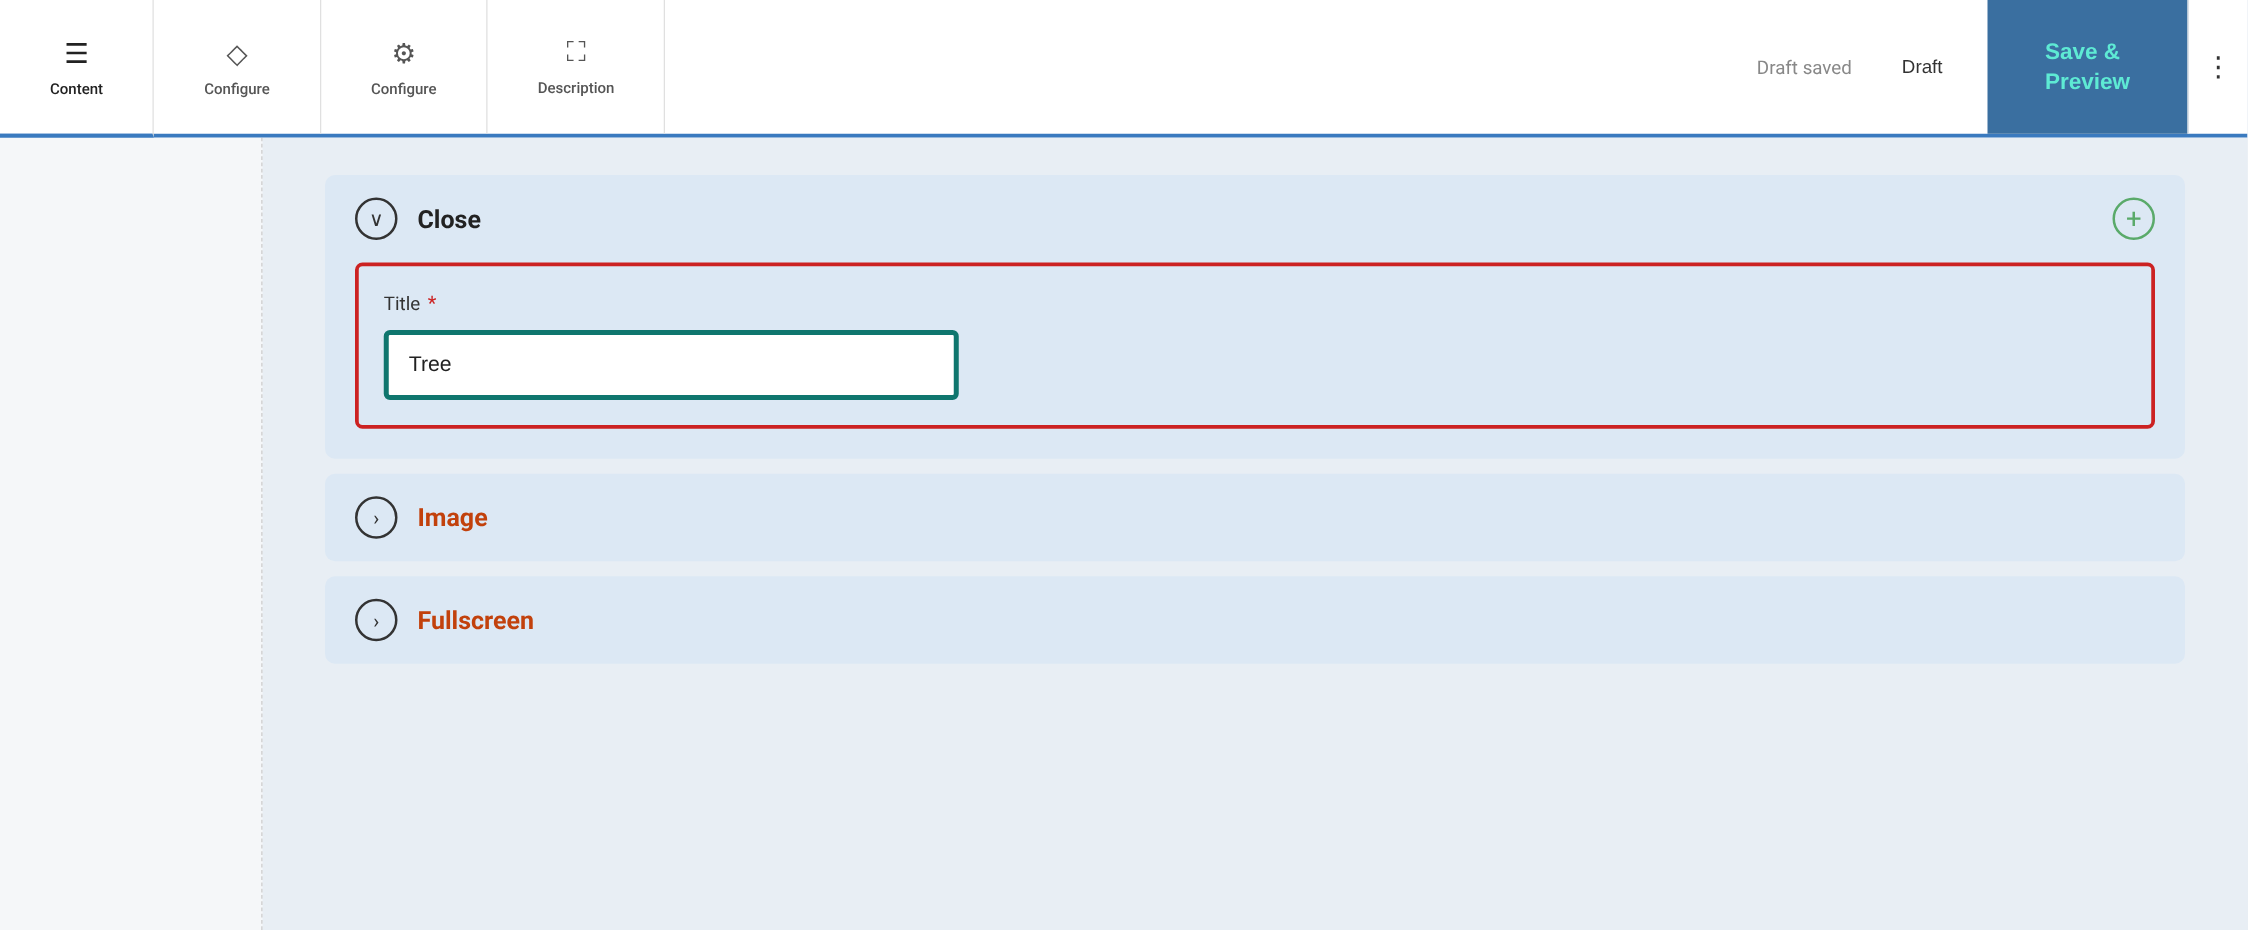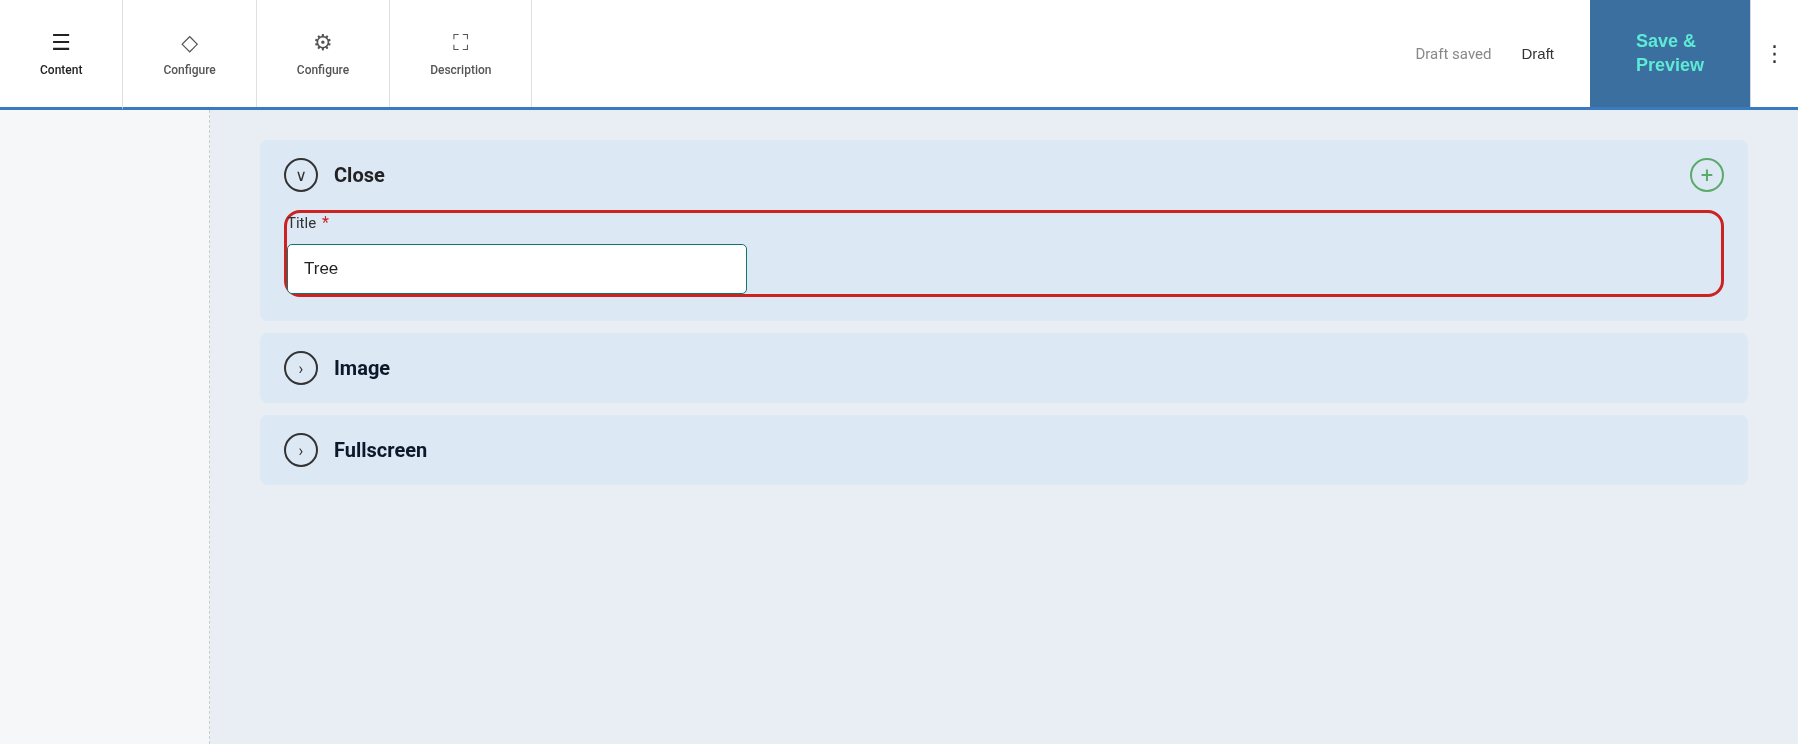--- a/index.html
+++ b/index.html
@@ -61,21 +61,21 @@
       font-weight: 500;
     }
 
     .nav-spacer {
       flex: 1;
     }
 
     .nav-right {
       display: flex;
       align-items: center;
-      gap: 14px;
+      gap: 24px;
       padding: 0 20px;
     }
 
     .draft-status {
       color: #888;
       font-size: 15px;
     }
 
     .close-btn {
       color: #333;
@@ -183,21 +183,22 @@
       justify-content: center;
       font-size: 22px;
       color: #5aaa6a;
       cursor: pointer;
     }
 
     
     .title-field-wrapper {
       margin: 0 24px 24px 24px;
       border: 3px solid #cc2222;
-      border-radius: 16px;
+      border-radius: 6px;
+      padding: 20px;
       background: #dce8f4;
     }
 
     .field-label {
       font-size: 15px;
       color: #333;
       margin-bottom: 12px;
       display: flex;
       align-items: center;
       gap: 6px;
@@ -205,21 +206,21 @@
 
     .field-label .required {
       color: #cc2222;
       font-size: 16px;
     }
 
     .text-input {
       width: 100%;
       padding: 14px 16px;
       font-size: 17px;
-      border: 1px solid #0f766e;
+      border: 4px solid #0f766e;
       border-radius: 5px;
       background: #ffffff;
       color: #222;
       outline: none;
       max-width: 460px;
     }
 
     
     .section-card-collapsed {
       background: #dce8f4;
@@ -244,21 +245,21 @@
       align-items: center;
       justify-content: center;
       font-size: 16px;
       color: #333;
       flex-shrink: 0;
     }
 
     .section-header-collapsed .section-title {
       font-size: 20px;
       font-weight: 700;
-      color: #0f172a;
+      color: #c2410c;
     }
   </style>
 </head>
 <body>
 
 <div class="top-nav">
 
   <div class="nav-tab active">
     <span class="tab-icon">☰</span>
     <span class="tab-label">Content</span>

